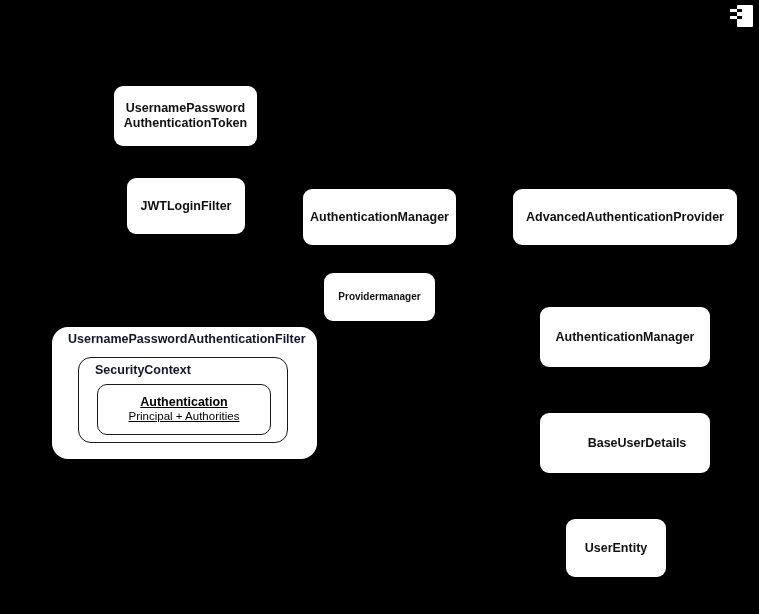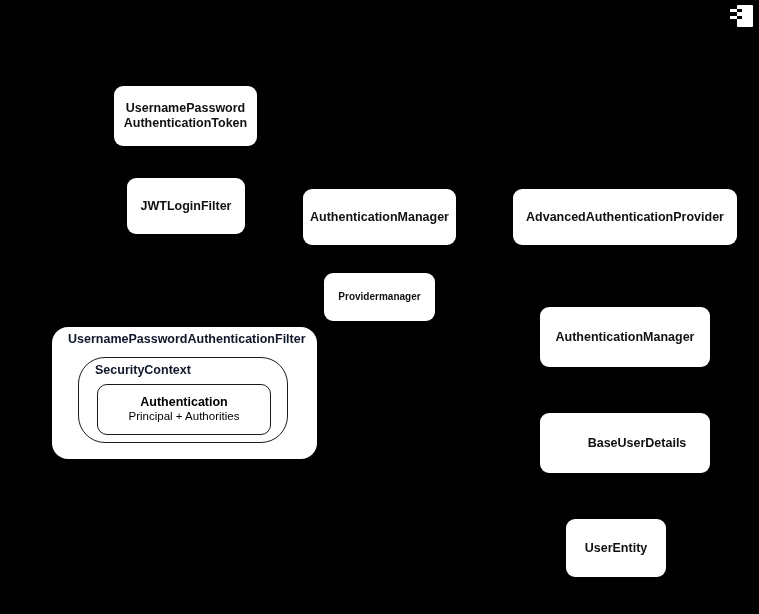--- a/index.html
+++ b/index.html
@@ -66,20 +66,21 @@
     background: #ffffff;
     border: 1.3px solid #1a1a1a;
     border-radius: 10px;
     box-sizing: border-box;
     display: flex;
     flex-direction: column;
     align-items: center;
     justify-content: center;
     text-align: center;
     line-height: 1.2;
+    text-decoration: underline;
   }
 
   
   .legend-icon {
     position: absolute;
     width: 24px;
     height: 24px;
   }
   .legend-icon .sheet {
     position: absolute;
@@ -152,21 +153,21 @@
     <span class="line">BaseUserDetails</span>
   </div>
 
   <div class="node bold" style="left:566px; top:519px; width:100px; height:58px; font-size:12.5px;">
     <span class="line">UserEntity</span>
   </div>
 
   <div class="group-outer" style="left:52px; top:327px; width:265px; height:132px;">
     <div class="group-title" style="top:5px; font-size:12.5px;">UsernamePasswordAuthenticationFilter</div>
 
-    <div class="group-mid" style="left:26px; top:30px; width:210px; height:86px;border-radius:27px;">
+    <div class="group-mid" style="left:26px; top:30px; width:210px; height:86px;">
       <div class="group-title" style="top:5px; font-size:12.5px;">SecurityContext</div>
 
       <div class="group-inner" style="left:18px; top:26px; width:174px; height:51px;">
         <span class="line" style="font-weight:bold; font-size:12.5px;">Authentication</span>
         <span class="line regular" style="font-weight:normal; font-size:11.5px;">Principal + Authorities</span>
       </div>
     </div>
   </div>
 
 </div>

